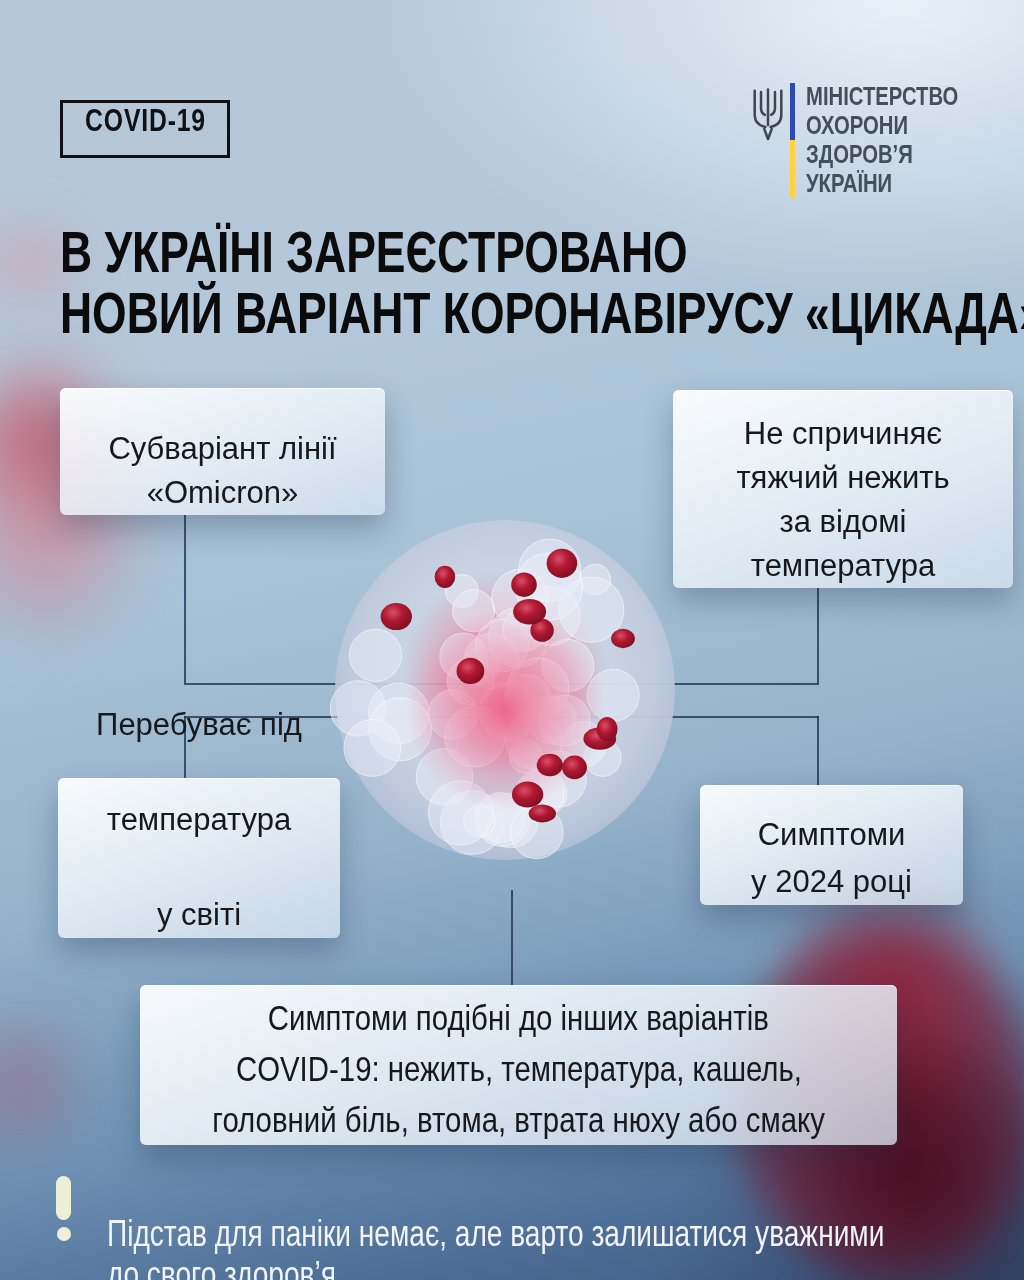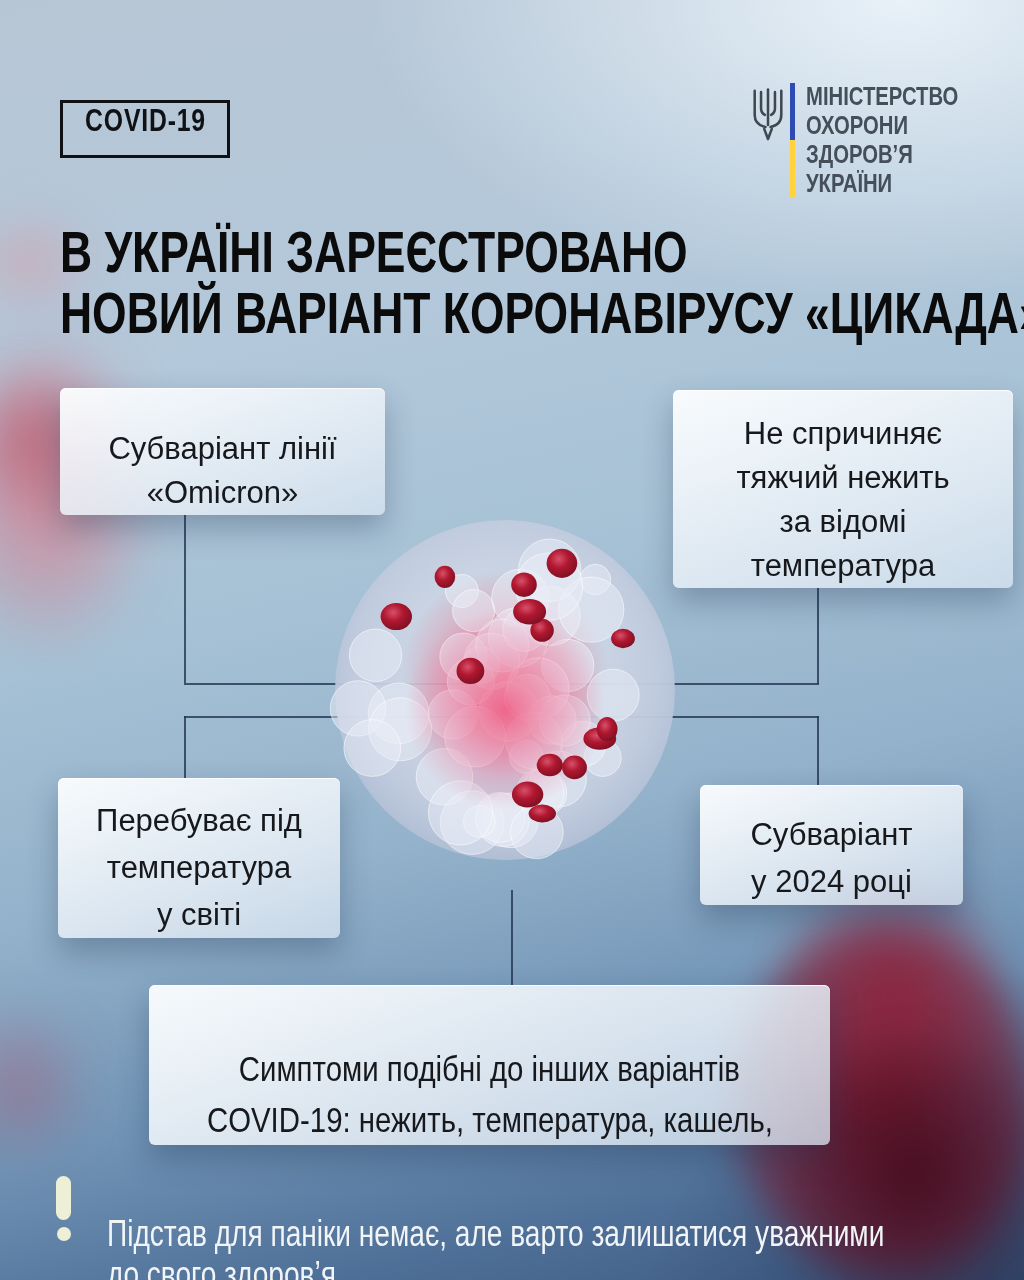--- a/index.html
+++ b/index.html
@@ -35,25 +35,25 @@
 
   .title{position:absolute;left:60px;top:222px;color:#0b0b0c;font-weight:800;font-size:57px;line-height:61px;}
 
   .callout{position:absolute;border-radius:6px;box-sizing:border-box;color:#16181c;text-align:center;
     background:linear-gradient(160deg,rgba(252,254,255,.95) 0%,rgba(234,241,248,.85) 55%,rgba(214,227,240,.78) 100%);
     box-shadow:0 14px 30px rgba(22,42,72,.3), inset 0 1px 0 rgba(255,255,255,.85);
     display:flex;flex-direction:column;justify-content:flex-end;}
   .callout div{font-size:31px;line-height:44px;}
   .c-subvariant{left:60px;top:388px;width:325px;height:127px;}
   .c-severity{left:673px;top:390px;width:340px;height:198px;}
-  .c-monitoring{left:58px;top:778px;width:282px;height:160px;}
+  .c-monitoring{left:58px;top:778px;width:282px;height:160px;gap:48px;}
   .c-monitoring div{line-height:47px;}
   .c-detected{left:700px;top:785px;width:263px;height:120px;}
   .c-detected div{line-height:47px;}
-  .c-symptoms{left:149px;top:985px;width:681px;height:160px;}
+  .c-symptoms{left:140px;top:985px;width:757px;height:160px;}
   .c-symptoms div{font-size:35px;line-height:51px;}
   .c-symptoms .cond-c{transform:scaleX(.84);}
 
   .line{position:absolute;background:#223550;opacity:.8;}
 
   .virus{position:absolute;left:225px;top:410px;width:560px;height:560px;}
 
   .excl{position:absolute;}
   .excl .bar{position:absolute;left:56px;top:1176px;width:15px;height:44px;border-radius:8px;background:#edf0d6;}
   .excl .dot{position:absolute;left:57px;top:1227px;width:14px;height:14px;border-radius:50%;background:#edf0d6;}
@@ -249,27 +249,28 @@
     <div>температура</div>
   </div>
 
   <div class="callout c-monitoring z3">
     <div>Перебуває під</div>
     <div>температура</div>
     <div>у світі</div>
   </div>
 
   <div class="callout c-detected z3">
-    <div>Субваріант</div>
+    <div>Симптоми</div>
     <div>у 2024 році</div>
   </div>
 
   <div class="callout c-symptoms z3">
     <div><span class="cond-c">Симптоми подібні до інших варіантів</span></div>
     <div><span class="cond-c">COVID-19: нежить, температура, кашель,</span></div>
+    <div><span class="cond-c">головний біль, втома, втрата нюху або смаку</span></div>
   </div>
 
   <div class="excl z3">
     <div class="bar"></div>
     <div class="dot"></div>
   </div>
   <div class="footer-text z3">
     <div><span class="cond">Підстав для паніки немає, але варто залишатися уважними</span></div>
     <div><span class="cond">до свого здоров’я</span></div>
   </div>

